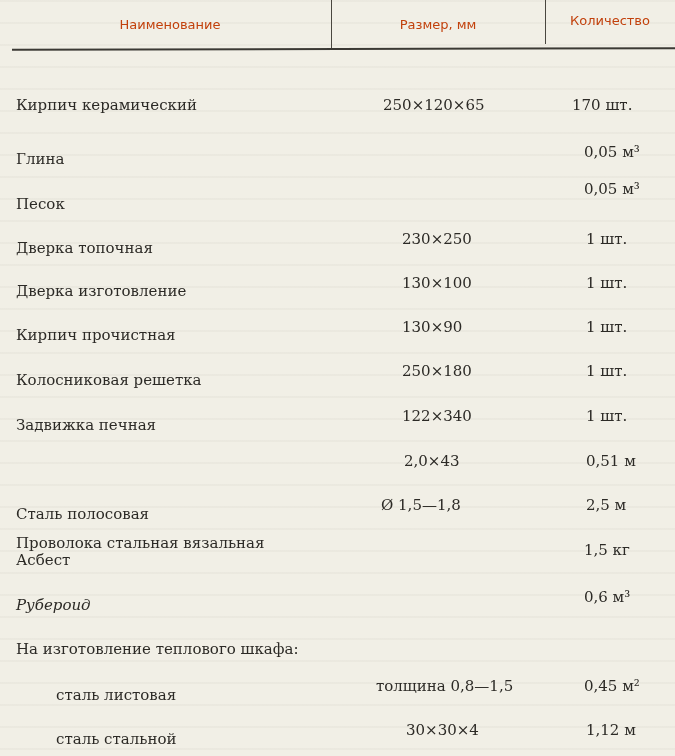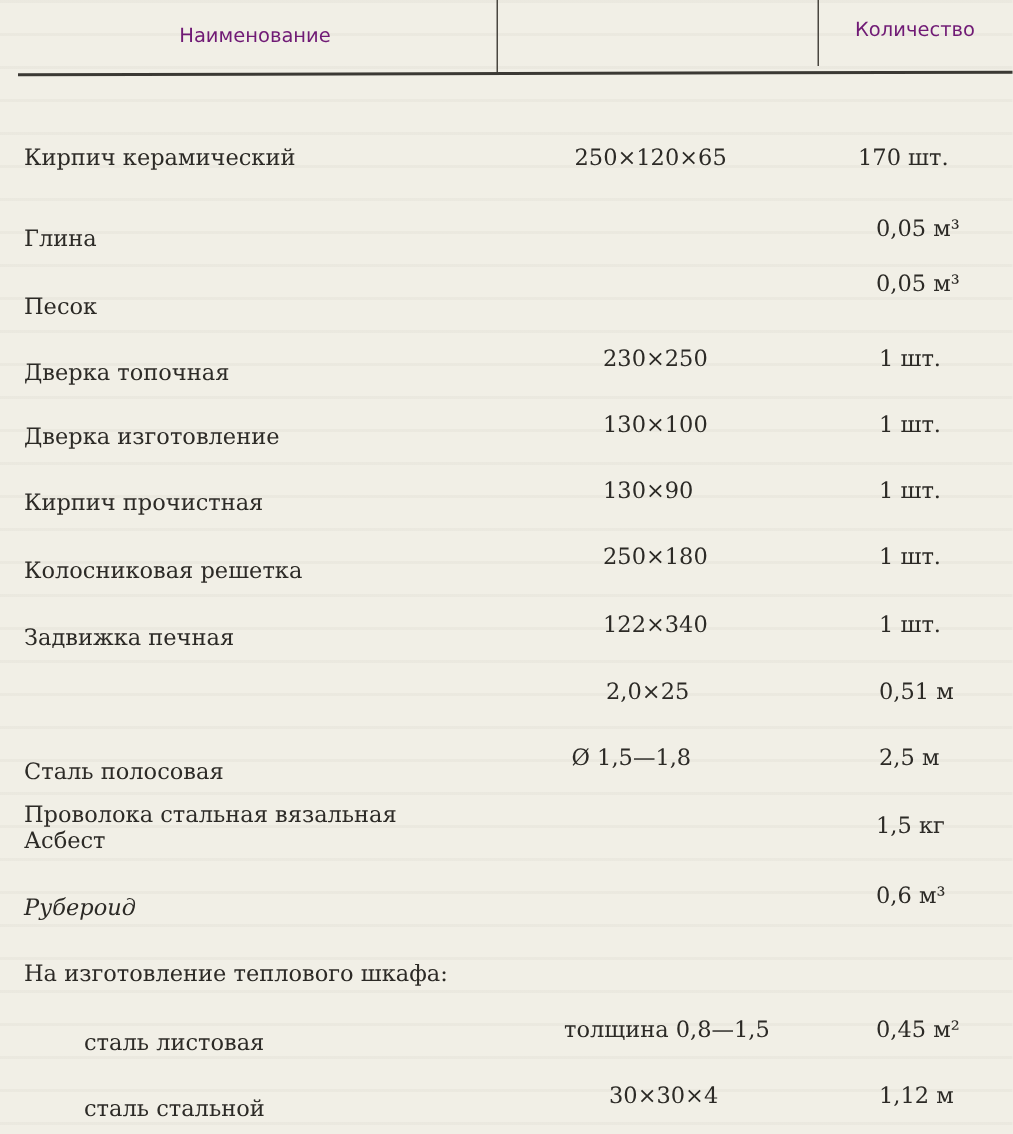--- a/index.html
+++ b/index.html
@@ -14,36 +14,37 @@
     .bleed {
       position: absolute; inset: 0;
       background:
         repeating-linear-gradient(180deg, rgba(120,115,100,0.05) 0 2px, transparent 2px 22px);
       pointer-events: none;
     }
     .head-cell {
       position: absolute; top: 0; height: 48px;
       display: flex; align-items: center; justify-content: center;
       font-size: 13px; font-family: "DejaVu Sans", "Liberation Sans", sans-serif;
-      color: #701a75;
+      color: #c2410c;
     }
     .vrule { position: absolute; top: 0; width: 1px; background: #4a4740; }
     .hrule { position: absolute; left: 12px; width: 663px; height: 2px; background: #3b3934; top: 48px; transform: rotate(-0.15deg); }
     .name { position: absolute; left: 16px; font-size: 15px; white-space: nowrap; }
     .name.indent { left: 56px; }
     .size { position: absolute; font-size: 15px; white-space: nowrap; }
     .qty { position: absolute; font-size: 15px; white-space: nowrap; }
   </style>
 </head>
 <body>
 
 <div class="page">
   <div class="bleed"></div>
 
   <div class="head-cell" style="left:20px;width:300px;">Наименование</div>
+  <div class="head-cell" style="left:331px;width:214px;">Размер, мм</div>
   <div class="head-cell" style="left:545px;width:130px;top:-4px;">Количество</div>
 
   <div class="vrule" style="left:331px;height:50px;"></div>
   <div class="vrule" style="left:545px;height:44px;"></div>
   <div class="hrule"></div>
 
   <div id="rows">
       <div class="name" style="top: 96px;">Кирпич керамический</div>
       <div class="size" style="top: 96px; left: 383px;">250×120×65</div>
       <div class="qty" style="top: 96px; left: 572px;">170 шт.</div>
@@ -60,21 +61,21 @@
       <div class="name" style="top: 326px;">Кирпич прочистная</div>
       <div class="size" style="top: 318px; left: 402px;">130×90</div>
       <div class="qty" style="top: 318px; left: 586px;">1 шт.</div>
       <div class="name" style="top: 371px;">Колосниковая решетка</div>
       <div class="size" style="top: 362px; left: 402px;">250×180</div>
       <div class="qty" style="top: 362px; left: 586px;">1 шт.</div>
       <div class="name" style="top: 416px;">Задвижка печная</div>
       <div class="size" style="top: 407px; left: 402px;">122×340</div>
       <div class="qty" style="top: 407px; left: 586px;">1 шт.</div>
       <div class="name" style="top: 461px; margin-top: 44px;">Сталь полосовая</div>
-      <div class="size" style="top: 452px; left: 404px;">2,0×25</div>
+      <div class="size" style="top: 452px; left: 404px;">2,0×43</div>
       <div class="qty" style="top: 452px; left: 586px;">0,51 м</div>
       <div class="name" style="top: 506px; margin-top: 28px;">Проволока стальная вязальная</div>
       <div class="size" style="top: 496px; left: 381px;">Ø 1,5—1,8</div>
       <div class="qty" style="top: 496px; left: 586px;">2,5 м</div>
       <div class="name" style="top: 551px;">Асбест</div>
       <div class="qty" style="top: 541px; left: 584px;">1,5 кг</div>
       <div class="name" style="top: 596px; font-style: italic;">Рубероид</div>
       <div class="qty" style="top: 588px; left: 584px;">0,6 м³</div>
       <div class="name" style="top: 640px;">На изготовление теплового шкафа:</div>
       <div class="name indent" style="top: 686px;">сталь листовая</div>

